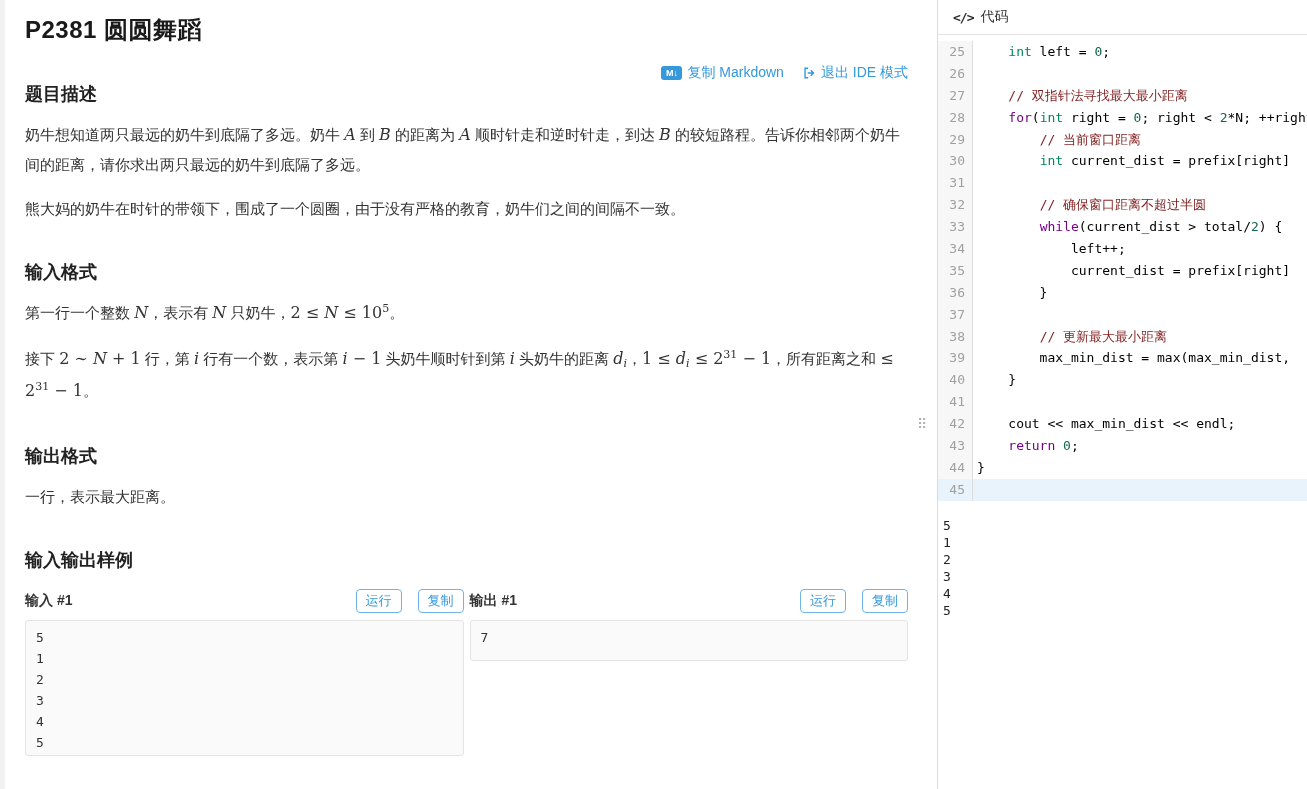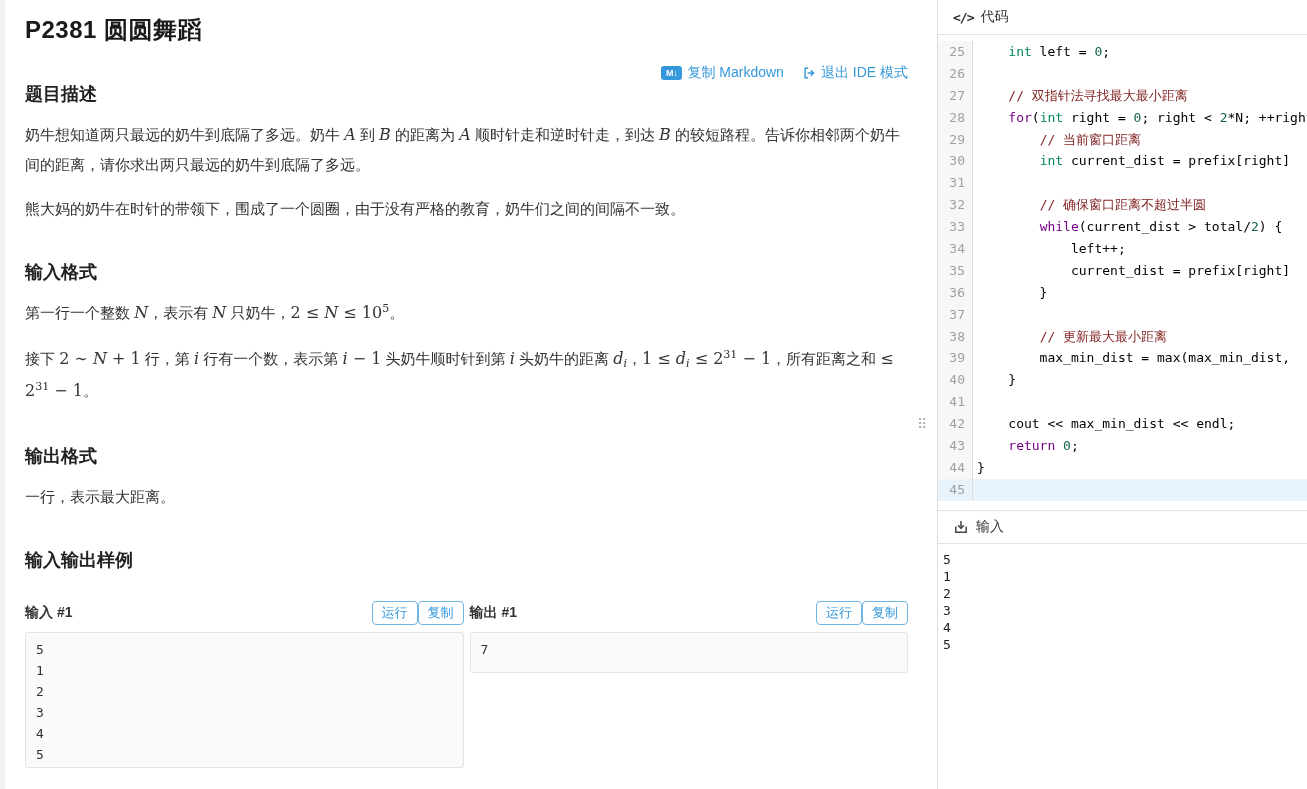--- a/index.html
+++ b/index.html
@@ -20,25 +20,25 @@
               width:21px; height:14px; background:#3498db; border-radius:3px;
               color:#fff; font-size:9px; font-weight:bold; }
   .content h2 { font-size:18px; font-weight:bold; color:#222; margin:36px 0 0; }
   .content p { font-size:15px; line-height:30px; margin:14px 0 0; color:#333; }
   .math-var { font-family:"DejaVu Serif", serif; font-style:italic; font-size:16px; }
   .math-num { font-family:"DejaVu Serif", serif; font-size:16px; }
   .math-sup { font-family:"DejaVu Serif", serif; font-size:11px; position:relative; top:-6px; }
   .math-sub { font-family:"DejaVu Serif", serif; font-style:italic; font-size:11px; position:relative; top:3px; }
 
   
-  .samples { display:flex; gap:6px; margin-top:28px; width:883px; }
+  .samples { display:flex; gap:6px; margin-top:16px; width:883px; }
   .sample-col { flex:1; min-width:0; }
   .sample-head { display:flex; align-items:center; height:26px; margin-bottom:6px; }
   .sample-label { font-size:14px; font-weight:bold; color:#333; }
-  .sample-btns { margin-left:auto; display:flex; gap:0; }
+  .sample-btns { margin-left:auto; display:flex; gap:16px; }
   .mini-btn { font-size:13px; color:#3498db; background:#fff; border:1px solid #6fb6e5;
               border-radius:4px; padding:2px 9px; cursor:pointer;
               font-family:"Liberation Sans", sans-serif; }
   pre.sample-box { background:#fafafa; border:1px solid #e4e4e4; border-radius:3px;
                    padding:6px 10px; font-family:"DejaVu Sans Mono", monospace;
                    font-size:13px; line-height:21px; color:#333; overflow:hidden; }
   pre.sample-box.tall { height:136px; }
   pre.sample-box.short { height:41px; }
 
   
@@ -224,28 +224,20 @@
         <div class="ed-row">
           <span class="ed-gutter">44</span>
           <span class="ed-code"><span>}</span></span>
         </div>
         <div class="ed-row active">
           <span class="ed-gutter">45</span>
           <span class="ed-code"></span>
         </div>
       </div>
 
-    <div class="input-header">
-      <svg width="16" height="16" viewBox="0 0 16 16">
-        <path d="M8 2 V9" stroke="#444" stroke-width="1.5" fill="none"></path>
-        <path d="M5.2 6.3 L8 9.3 L10.8 6.3" stroke="#444" stroke-width="1.5" fill="none"></path>
-        <path d="M2.8 7.5 V13.2 H13.2 V7.5" stroke="#444" stroke-width="1.5" fill="none"></path>
-      </svg>
-      <span class="panel-header-label">输入</span>
-    </div>
 
     <textarea class="ide-input" spellcheck="false" style="">5
 1
 2
 3
 4
 5</textarea>
   </div>
 </div>
 

